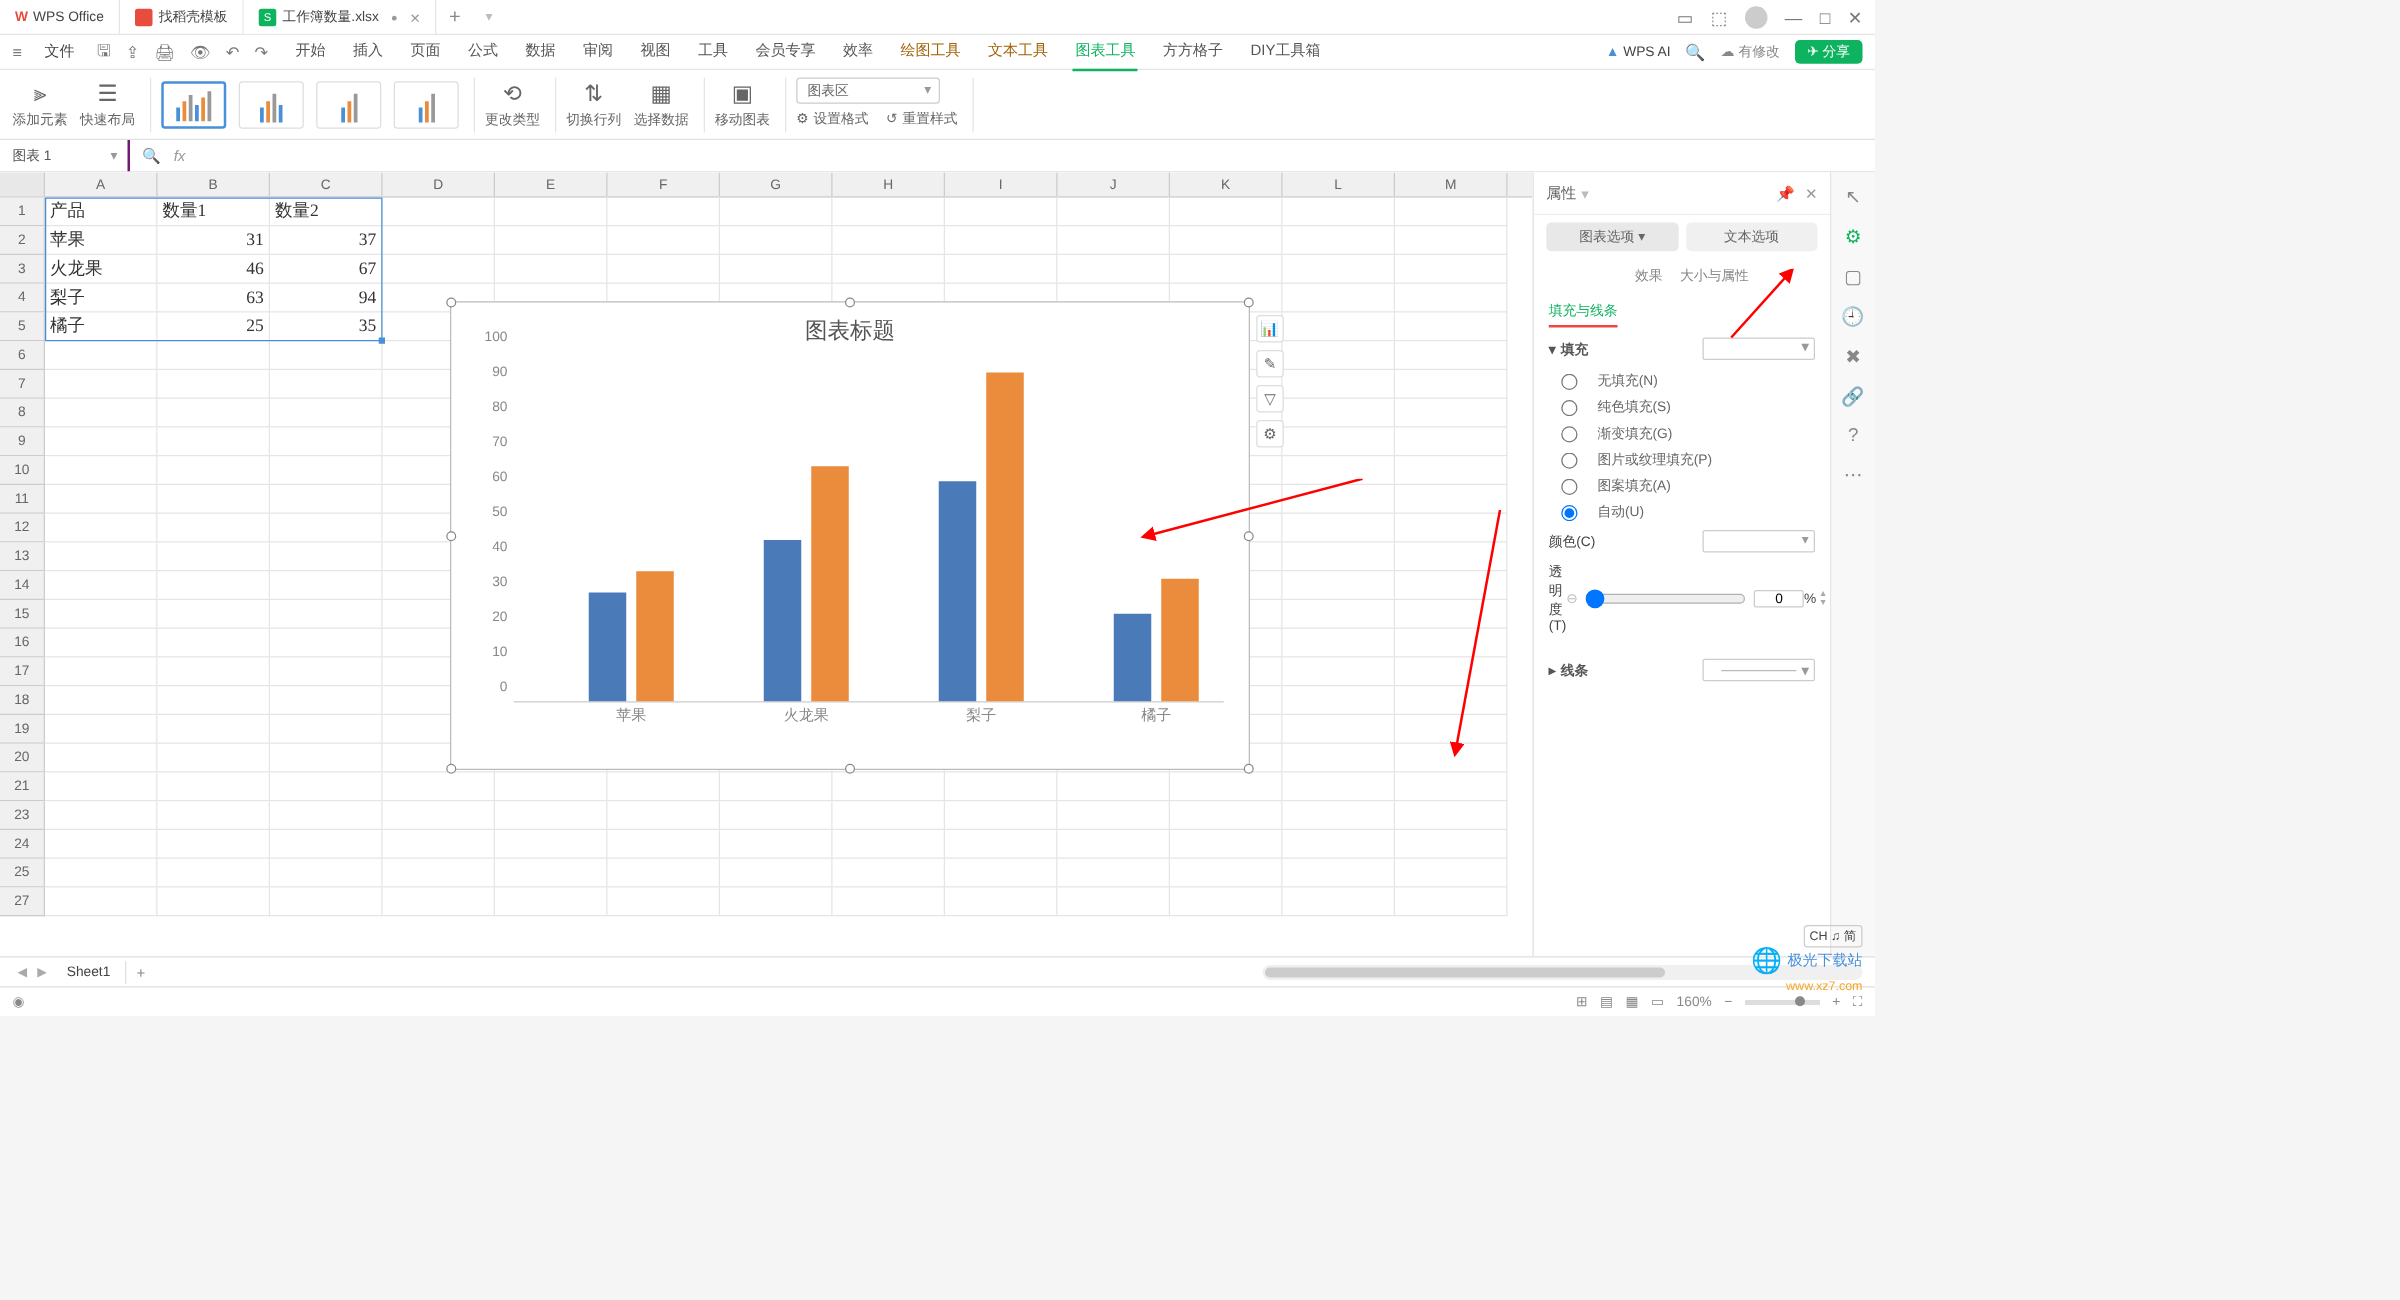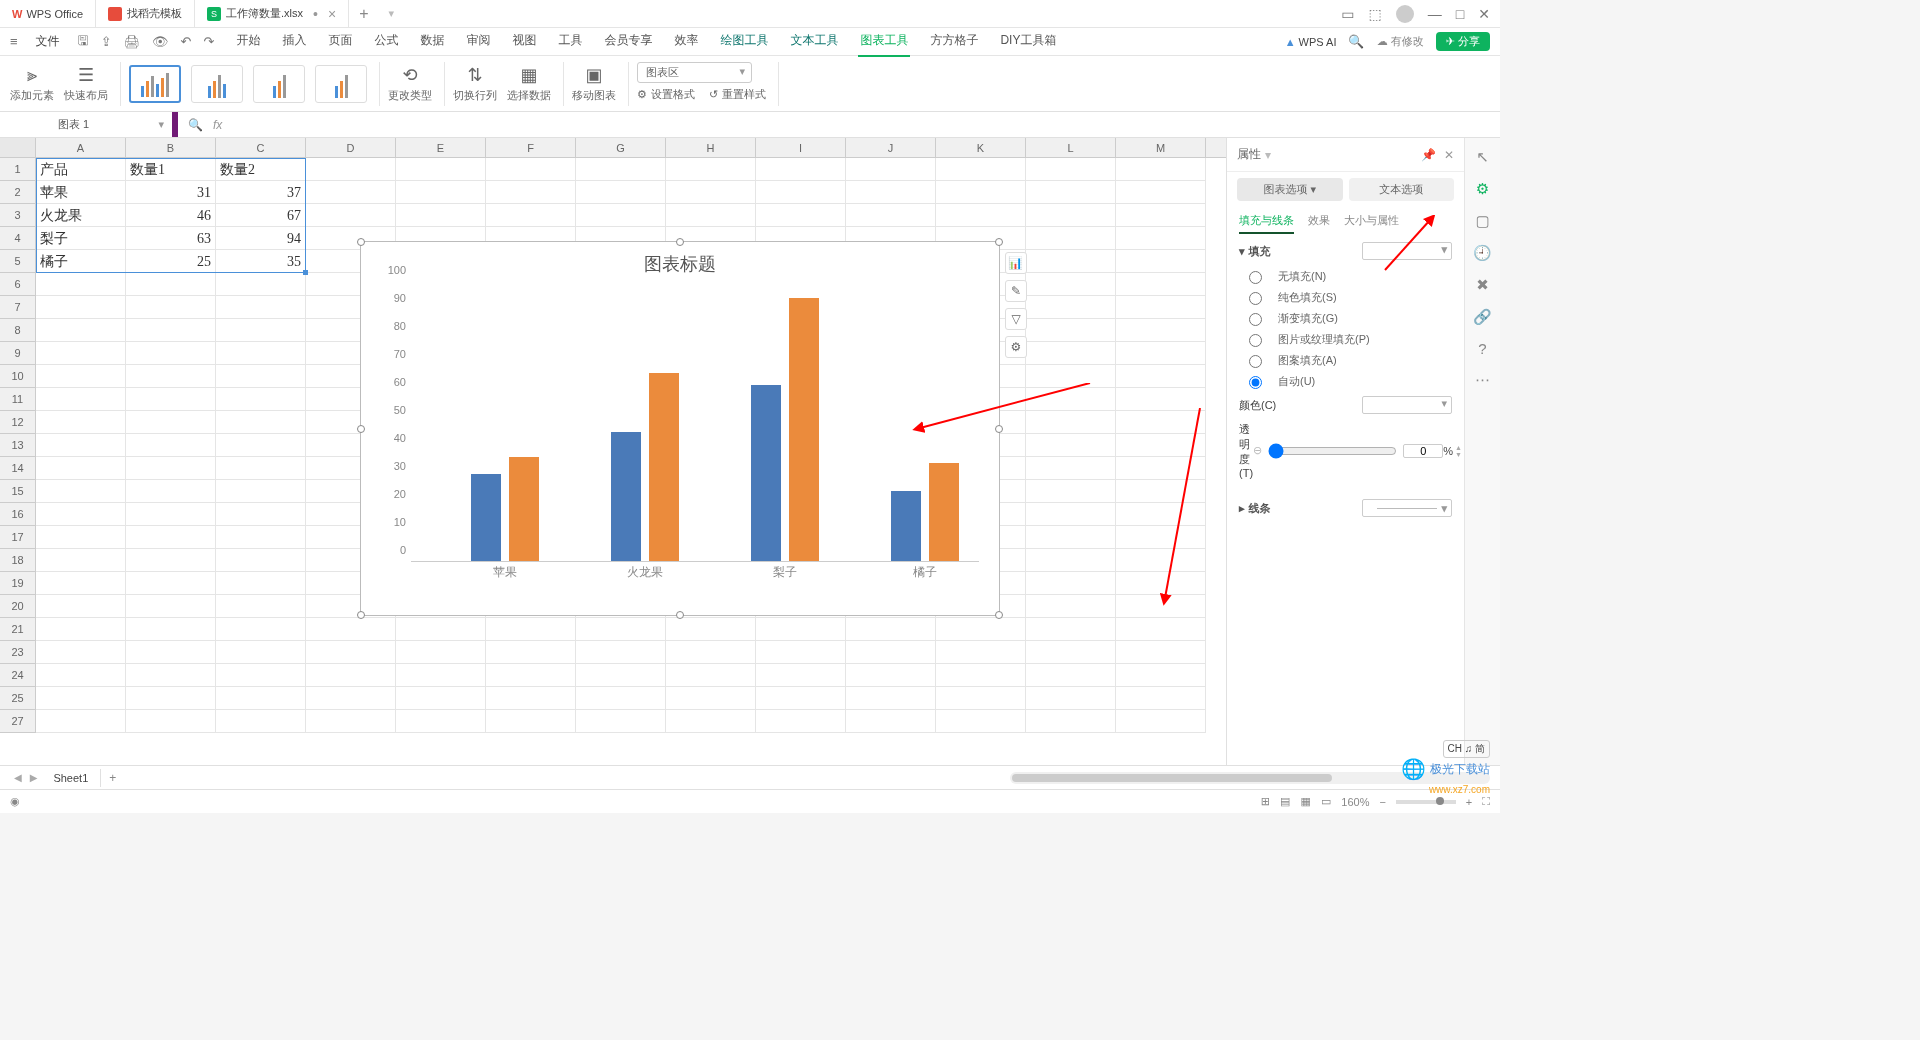--- a/index.html
+++ b/index.html
@@ -17,21 +17,21 @@
 .titlebar-right { margin-left: auto; display: flex; align-items: center; gap: 14px; padding-right: 10px; color: #777; }
 .win-btn { font-size: 14px; }
 
 
 .menubar { height: 28px; background: #fff; display: flex; align-items: center; border-bottom: 1px solid #e5e5e5; padding: 0 10px; }
 .menubar-left { display: flex; align-items: center; gap: 12px; }
 .file-btn { font-size: 12px; padding: 0 6px; }
 .qa-icon { color: #777; font-size: 13px; }
 .menu-tabs { display: flex; gap: 18px; margin-left: 20px; font-size: 12px; }
 .menu-tab { color: #555; cursor: pointer; padding: 6px 2px; }
-.menu-tab.green { color: #0f766e; text-align: center; }
+.menu-tab.green { color: #a16207; text-align: center; }
 .menu-tab.active { color: #0eb35f; border-bottom: 2px solid #0eb35f; }
 .menubar-right { margin-left: auto; display: flex; align-items: center; gap: 12px; }
 .ai-label { display: flex; align-items: center; gap: 3px; font-size: 11px; }
 .ai-icon { color: #4a90d9; }
 .changes-label { color: #888; font-size: 11px; }
 .share-btn { background: #0eb35f; color: #fff; padding: 2px 10px; border-radius: 4px; font-size: 11px; }
 
 
 .ribbon { height: 56px; background: #fff; display: flex; align-items: center; border-bottom: 1px solid #e0e0e0; padding: 0 10px; gap: 8px; }
 .ribbon-group { display: flex; align-items: center; gap: 10px; border-right: 1px solid #e5e5e5; padding-right: 12px; height: 44px; }
@@ -41,21 +41,21 @@
 .chart-thumb.selected { border: 2px solid #4a90d9; }
 .chart-thumb .bar { width: 3px; background: #4a90d9; }
 .chart-thumb .bar.o { background: #eb8b3c; }
 .chart-thumb .bar.g { background: #999; }
 .chart-area-select { border: 1px solid #ccc; border-radius: 3px; padding: 2px 30px 2px 8px; font-size: 11px; color: #666; position: relative; width: 115px; }
 .chart-area-select::after { content: "▾"; position: absolute; right: 6px; color: #999; }
 .ribbon-small { display: flex; align-items: center; gap: 4px; font-size: 11px; color: #666; }
 
 
 .formulabar { height: 26px; background: #fff; display: flex; align-items: center; border-bottom: 1px solid #e0e0e0; }
-.namebox { width: 130px; border-right: 6px solid #701a75; padding: 0 10px; display: flex; align-items: center; height: 100%; position: relative; color: #555; font-size: 11px; margin-left: 48px; }
+.namebox { width: 104px; border-right: 2px solid #701a75; padding: 0 10px; display: flex; align-items: center; height: 100%; position: relative; color: #555; font-size: 11px; }
 .namebox::after { content: "▾"; position: absolute; right: 8px; color: #999; }
 .fx-area { display: flex; align-items: center; gap: 10px; padding: 0 10px; color: #999; }
 
 
 .main { display: flex; height: calc(100% - 170px); background: #fff; }
 .spreadsheet { flex: 1; position: relative; overflow: hidden; }
 .col-headers { display: flex; height: 20px; background: #f0f0f0; border-bottom: 1px solid #ccc; }
 .corner { width: 36px; border-right: 1px solid #ccc; background: #e8e8e8; }
 .col-h { width: 90px; text-align: center; border-right: 1px solid #ccc; font-size: 11px; color: #666; line-height: 20px; }
 .rows { overflow: auto; height: calc(100% - 20px); }
@@ -87,21 +87,21 @@
 
 
 .right-panel { width: 238px; background: #fff; border-left: 1px solid #e0e0e0; display: flex; flex-direction: column; }
 .panel-header { display: flex; align-items: center; padding: 8px 10px; border-bottom: 1px solid #eee; font-size: 12px; color: #666; }
 .panel-header-icons { margin-left: auto; display: flex; gap: 8px; color: #999; }
 .panel-tabs { display: flex; padding: 6px 10px; gap: 6px; }
 .ptab { flex: 1; text-align: center; padding: 4px; border-radius: 4px; font-size: 11px; background: #f0f0f0; color: #666; }
 .ptab.active { background: #e8e8e8; }
 .sub-tabs { display: flex; gap: 14px; padding: 6px 12px 0; font-size: 11px; }
 .sub-tab { color: #888; padding-bottom: 4px; }
-.sub-tab.active { color: #0eb35f; border-bottom: 2px solid #14532d; }
+.sub-tab.active { color: #0eb35f; border-bottom: 2px solid #ef4444; margin-top: 28px; }
 .section { padding: 8px 12px; font-size: 11px; }
 .section-title { font-weight: bold; color: #555; margin-bottom: 6px; display: flex; align-items: center; gap: 4px; }
 .radio-row { display: flex; align-items: flex-end; gap: 16px; padding: 3px 10px; color: #666; }
 .radio-row input { margin: 0; }
 .prop-row { display: flex; align-items: center; justify-content: space-between; padding: 4px 0; }
 .color-swatch { width: 90px; height: 18px; border: 1px solid #ccc; border-radius: 2px; background: #fff; position: relative; }
 .color-swatch::after { content: "▾"; position: absolute; right: 4px; top: 0; color: #999; }
 .slider { flex: 1; margin: 0 6px; }
 .opacity-input { width: 40px; border: 1px solid #ccc; border-radius: 2px; text-align: center; font-size: 11px; }
 .line-swatch { width: 90px; height: 18px; border: 1px solid #ccc; border-radius: 2px; background: #fff; position: relative; display:flex; align-items:center; justify-content:center; }

